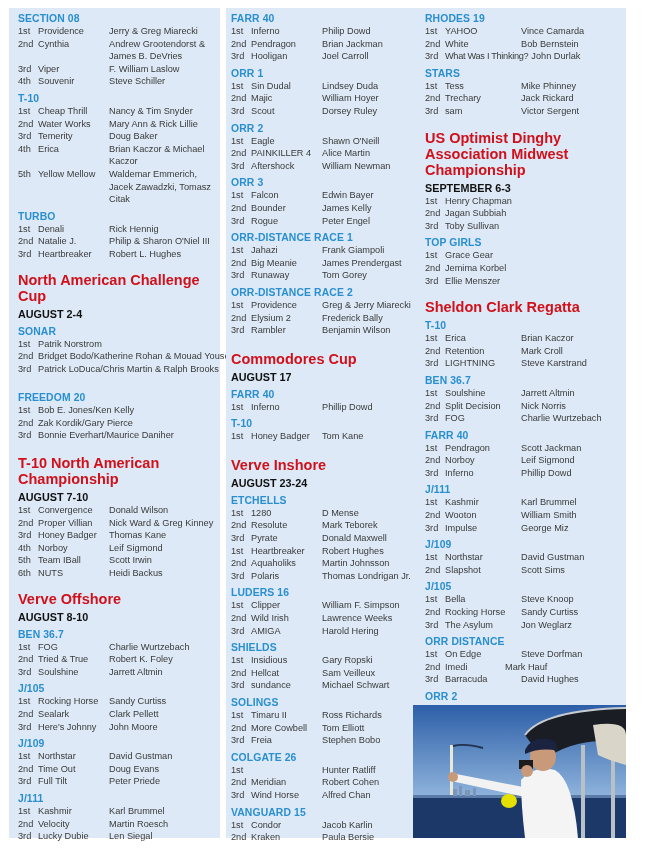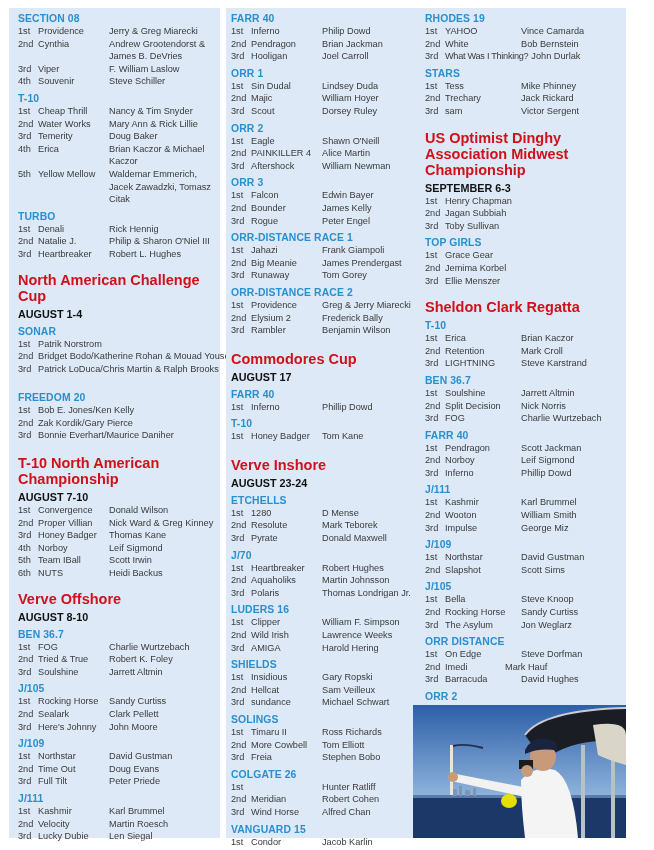--- a/index.html
+++ b/index.html
@@ -86,21 +86,21 @@
       <span class="boat">Natalie J.</span>
       <span class="skip">Philip &amp; Sharon O'Niel III</span>
     </div>
   <div class="row">
       <span class="pl">3rd</span>
       <span class="boat">Heartbreaker</span>
       <span class="skip">Robert L. Hughes</span>
     </div>
 
   <div class="evt">North American Challenge Cup</div>
-  <div class="date">AUGUST 1-4</div>
+  <div class="date">AUGUST 2-4</div>
   <div class="cls">SONAR</div>
   <div class="row">
       <span class="pl">1st</span>
       <span>Patrik Norstrom</span>
     </div>
   <div class="row">
       <span class="pl">2nd</span>
       <span>Bridget Bodo/Katherine Rohan &amp; Mouad Yousef</span>
     </div>
   <div class="row">
@@ -353,21 +353,20 @@
   <div class="row">
       <span class="pl">2nd</span>
       <span class="boat">Resolute</span>
       <span class="skip">Mark Teborek</span>
     </div>
   <div class="row">
       <span class="pl">3rd</span>
       <span class="boat">Pyrate</span>
       <span class="skip">Donald Maxwell</span>
     </div>
-  <div class="cls">J/70</div>
   <div class="row">
       <span class="pl">1st</span>
       <span class="boat">Heartbreaker</span>
       <span class="skip">Robert Hughes</span>
     </div>
   <div class="row">
       <span class="pl">2nd</span>
       <span class="boat">Aquaholiks</span>
       <span class="skip">Martin Johnsson</span>
     </div>

